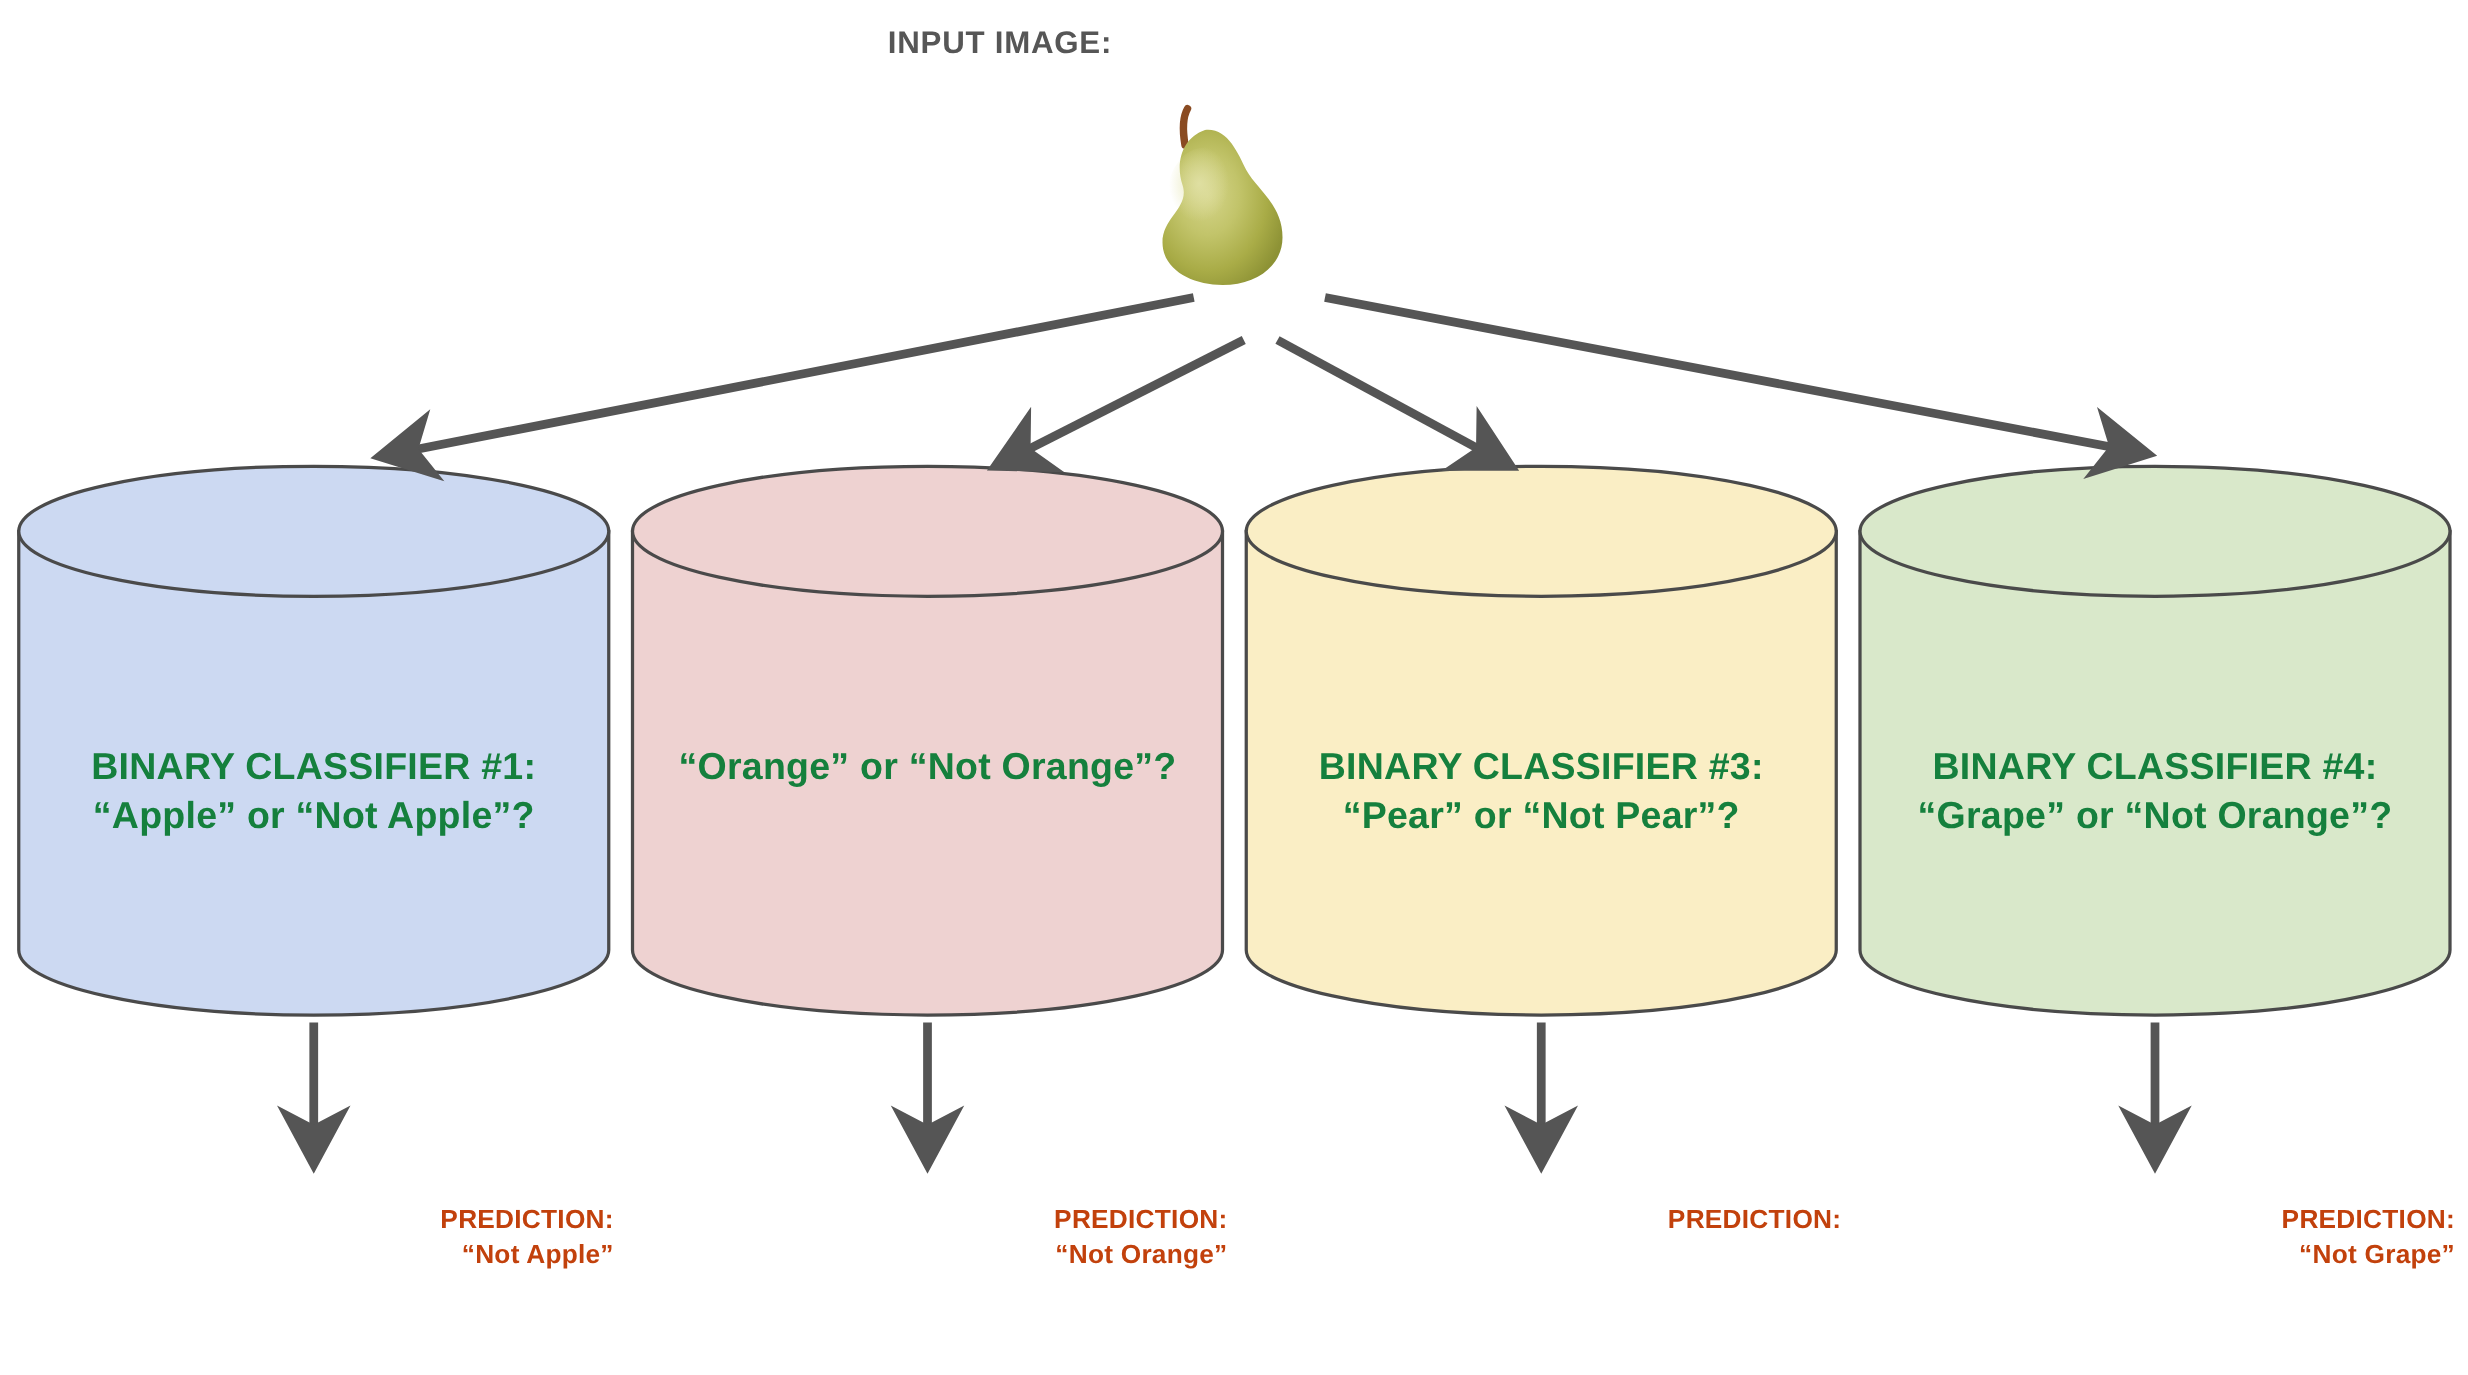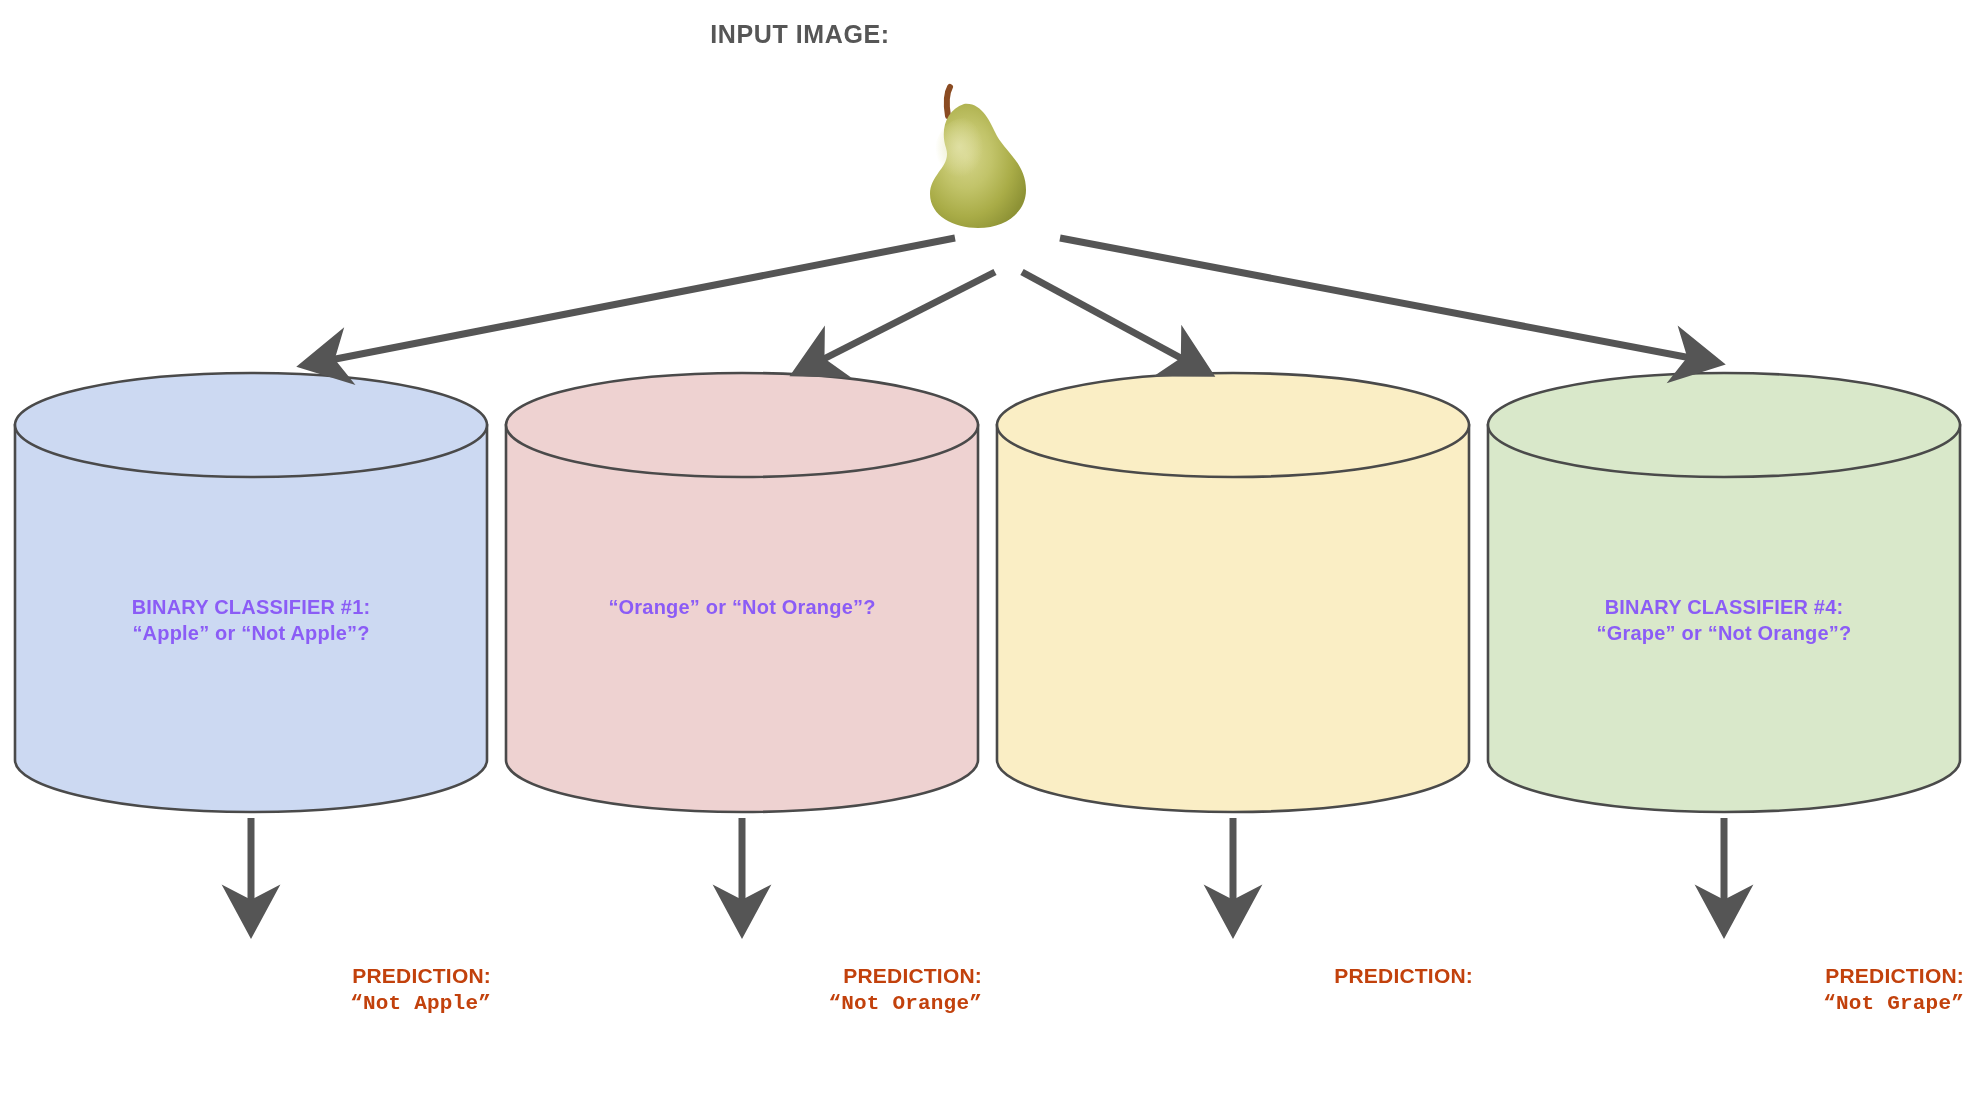--- a/index.html
+++ b/index.html
@@ -48,41 +48,41 @@
     top: 0;
     width: 1974px;
     height: 1100px;
   }
   #arrow-layer { pointer-events: none; }
 
   
   .cyl-label {
     position: absolute;
     text-align: center;
-    color: #8b5cf6;
+    color: #15803d;
     font-weight: bold;
     line-height: 1.30;
-    font-size: 20px;
+    font-size: 30px;
     letter-spacing: 0.2px;
   }
   .cyl-label .l1 { display: block; }
   .cyl-label .l2 { display: block; }
 
   
   .pred-label {
     position: absolute;
     text-align: right;
     color: #c2410c;
     font-weight: bold;
     line-height: 1.32;
     font-size: 21px;
     letter-spacing: 0.2px;
   }
   .pred-label .p1 { display: block; }
-  .pred-label .p2 { display: block; font-family: Liberation Mono, monospace; }
+  .pred-label .p2 { display: block; }
 </style>
 </head>
 <body>
 
 <div id="stage">
 
   <div id="input-title">INPUT IMAGE:</div>
 
   <div id="pear-wrap">
     <svg width="160" height="152" viewBox="0 0 160 152">
@@ -153,20 +153,24 @@
     <line x1="1724" y1="818" x2="1724" y2="925" stroke="#555555" stroke-width="7" marker-end="url(#ah)"></line>
   </svg>
 
   <div class="cyl-label" style="left:11px; top:594px; width:480px;">
     <span class="l1">BINARY CLASSIFIER #1:</span>
     <span class="l2">“Apple” or “Not Apple”?</span>
   </div>
   <div class="cyl-label" style="left:502px; top:594px; width:480px;">
     <span class="l2">“Orange” or “Not Orange”?</span>
   </div>
+  <div class="cyl-label" style="left:993px; top:594px; width:480px;">
+    <span class="l1">BINARY CLASSIFIER #3:</span>
+    <span class="l2">“Pear” or “Not Pear”?</span>
+  </div>
   <div class="cyl-label" style="left:1484px; top:594px; width:480px;">
     <span class="l1">BINARY CLASSIFIER #4:</span>
     <span class="l2">“Grape” or “Not Orange”?</span>
   </div>
 
   <div class="pred-label" style="left:11px; top:962px; width:480px;">
     <span class="p1">PREDICTION:</span>
     <span class="p2">“Not Apple”</span>
   </div>
   <div class="pred-label" style="left:502px; top:962px; width:480px;">

